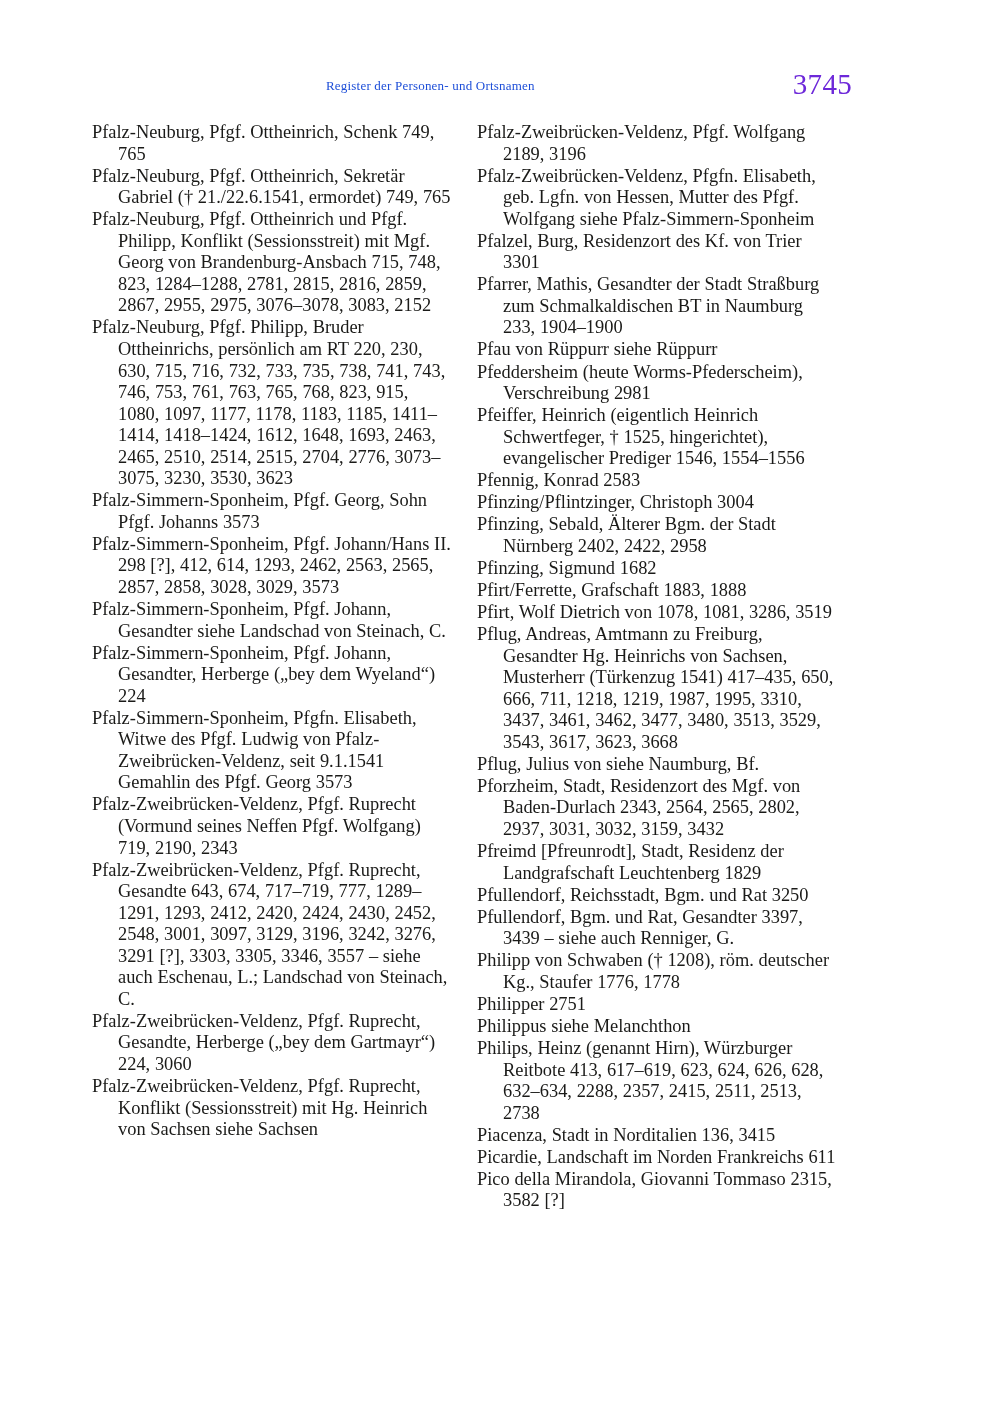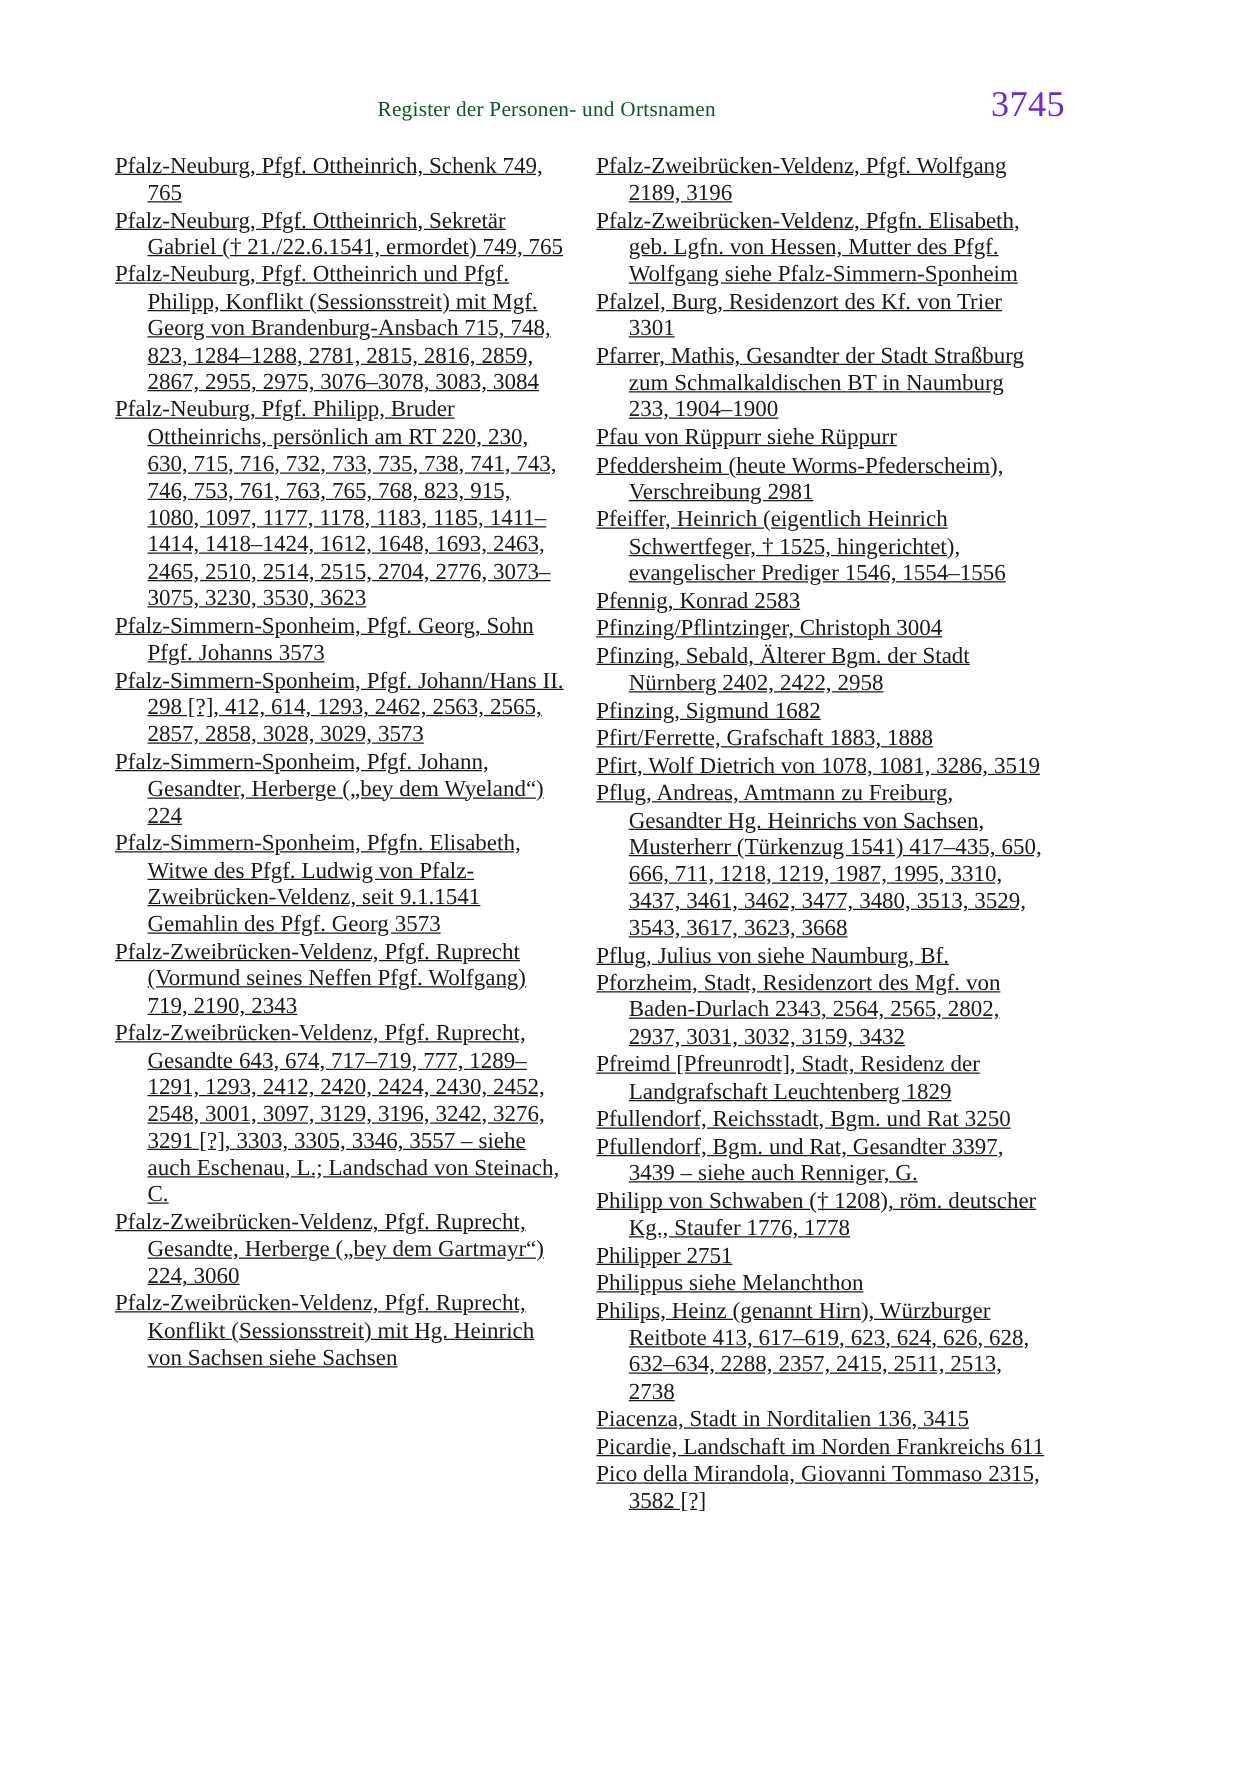--- a/index.html
+++ b/index.html
@@ -22,25 +22,25 @@
   
   .running-head {
     position: absolute;
     left: 0;
     right: 0;
     top: 74px;
     height: 34px;
   }
   .rh-title {
     position: absolute;
-    left: 302px;
+    left: 326px;
     top: 4px;
-    font-size: 17px;
+    font-size: 13px;
     letter-spacing: 0.2px;
-    color: #14532d;
+    color: #1d4ed8;
     white-space: nowrap;
   }
   .rh-folio {
     position: absolute;
     right: 152px;
     top: -6px;
     font-size: 29px;
     letter-spacing: 0.3px;
     color: #6d28d9;
     white-space: nowrap;
@@ -62,42 +62,42 @@
 
   .entry {
     font-size: 18.4px;
     line-height: 21.55px;
     padding-left: 26px;
     text-indent: -26px;
     margin: 0 0 0.5px 0;
     text-align: left;
     word-spacing: 0.1px;
     hyphens: none;
-    text-decoration: underline;
   }
   .entry:first-child { margin-top: 0; }
 </style>
 </head>
 <body>
 
 <div class="page">
 
   <div class="running-head">
     <div class="rh-title">Register der Personen- und Ortsnamen</div>
     <div class="rh-folio">3745</div>
   </div>
 
   <div class="columns">
     <div class="col col-left" id="col-left">
         <p class="entry">Pfalz-Neuburg, Pfgf. Ottheinrich, Schenk  749, 765</p>
         <p class="entry">Pfalz-Neuburg, Pfgf. Ottheinrich, Sekretär Gabriel († 21./22.6.1541, ermordet)  749, 765</p>
-        <p class="entry">Pfalz-Neuburg, Pfgf. Ottheinrich und Pfgf. Philipp, Konflikt (Sessionsstreit) mit Mgf. Georg von Brandenburg-Ansbach  715, 748, 823, 1284–1288, 2781, 2815, 2816, 2859, 2867, 2955, 2975, 3076–3078, 3083, 3084</p>
+        <p class="entry">Pfalz-Neuburg, Pfgf. Ottheinrich und Pfgf. Philipp, Konflikt (Sessionsstreit) mit Mgf. Georg von Brandenburg-Ansbach  715, 748, 823, 1284–1288, 2781, 2815, 2816, 2859, 2867, 2955, 2975, 3076–3078, 3083, 2152</p>
         <p class="entry">Pfalz-Neuburg, Pfgf. Philipp, Bruder Ottheinrichs, persönlich am RT  220, 230, 630, 715, 716, 732, 733, 735, 738, 741, 743, 746, 753, 761, 763, 765, 768, 823, 915, 1080, 1097, 1177, 1178, 1183, 1185, 1411–1414, 1418–1424, 1612, 1648, 1693, 2463, 2465, 2510, 2514, 2515, 2704, 2776, 3073–3075, 3230, 3530, 3623</p>
         <p class="entry">Pfalz-Simmern-Sponheim, Pfgf. Georg, Sohn Pfgf. Johanns  3573</p>
         <p class="entry">Pfalz-Simmern-Sponheim, Pfgf. Johann/Hans II.  298 [?], 412, 614, 1293, 2462, 2563, 2565, 2857, 2858, 3028, 3029, 3573</p>
+        <p class="entry">Pfalz-Simmern-Sponheim, Pfgf. Johann, Gesandter siehe Landschad von Steinach, C.</p>
         <p class="entry">Pfalz-Simmern-Sponheim, Pfgf. Johann, Gesandter, Herberge („bey dem Wyeland“)  224</p>
         <p class="entry">Pfalz-Simmern-Sponheim, Pfgfn. Elisabeth, Witwe des Pfgf. Ludwig von Pfalz-Zweibrücken-Veldenz, seit 9.1.1541 Gemahlin des Pfgf. Georg  3573</p>
         <p class="entry">Pfalz-Zweibrücken-Veldenz, Pfgf. Ruprecht (Vormund seines Neffen Pfgf. Wolfgang)  719, 2190, 2343</p>
         <p class="entry">Pfalz-Zweibrücken-Veldenz, Pfgf. Ruprecht, Gesandte  643, 674, 717–719, 777, 1289–1291, 1293, 2412, 2420, 2424, 2430, 2452, 2548, 3001, 3097, 3129, 3196, 3242, 3276, 3291 [?], 3303, 3305, 3346, 3557 – siehe auch Eschenau, L.; Landschad von Steinach, C.</p>
         <p class="entry">Pfalz-Zweibrücken-Veldenz, Pfgf. Ruprecht, Gesandte, Herberge („bey dem Gartmayr“)  224, 3060</p>
         <p class="entry">Pfalz-Zweibrücken-Veldenz, Pfgf. Ruprecht, Konflikt (Sessionsstreit) mit Hg. Heinrich von Sachsen siehe Sachsen</p>
       </div>
     <div class="col col-right" id="col-right">
         <p class="entry">Pfalz-Zweibrücken-Veldenz, Pfgf. Wolfgang  2189, 3196</p>
         <p class="entry">Pfalz-Zweibrücken-Veldenz, Pfgfn. Elisabeth, geb. Lgfn. von Hessen, Mutter des Pfgf. Wolfgang siehe Pfalz-Simmern-Sponheim</p>

